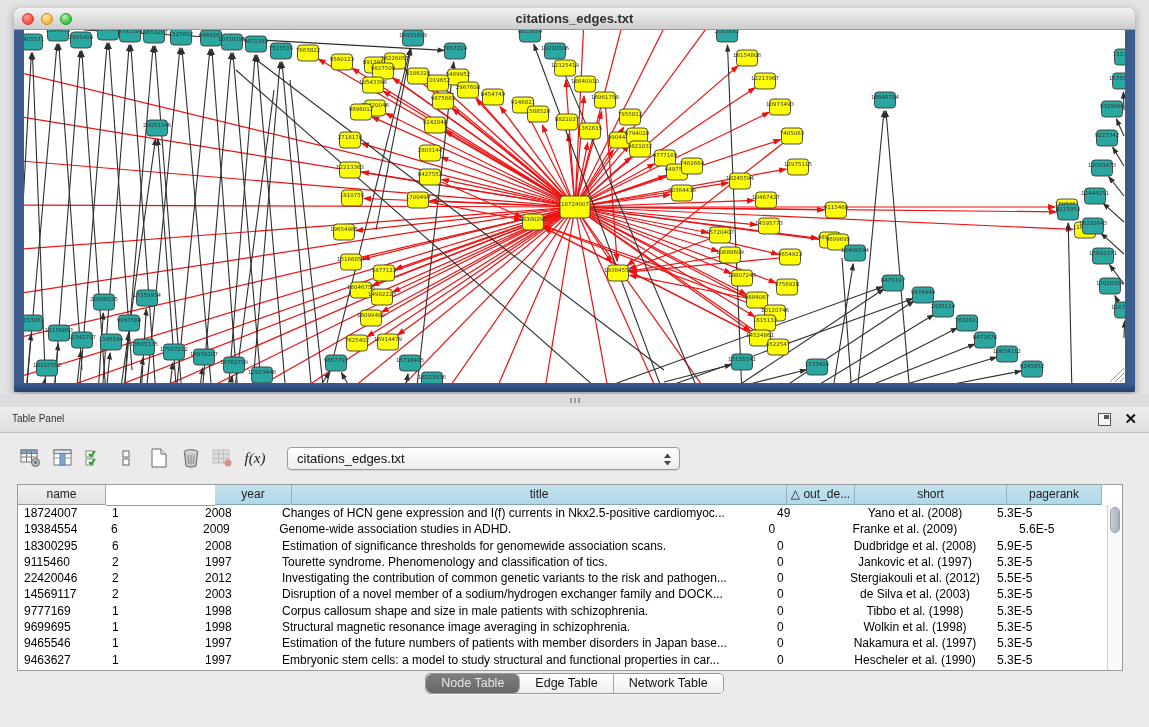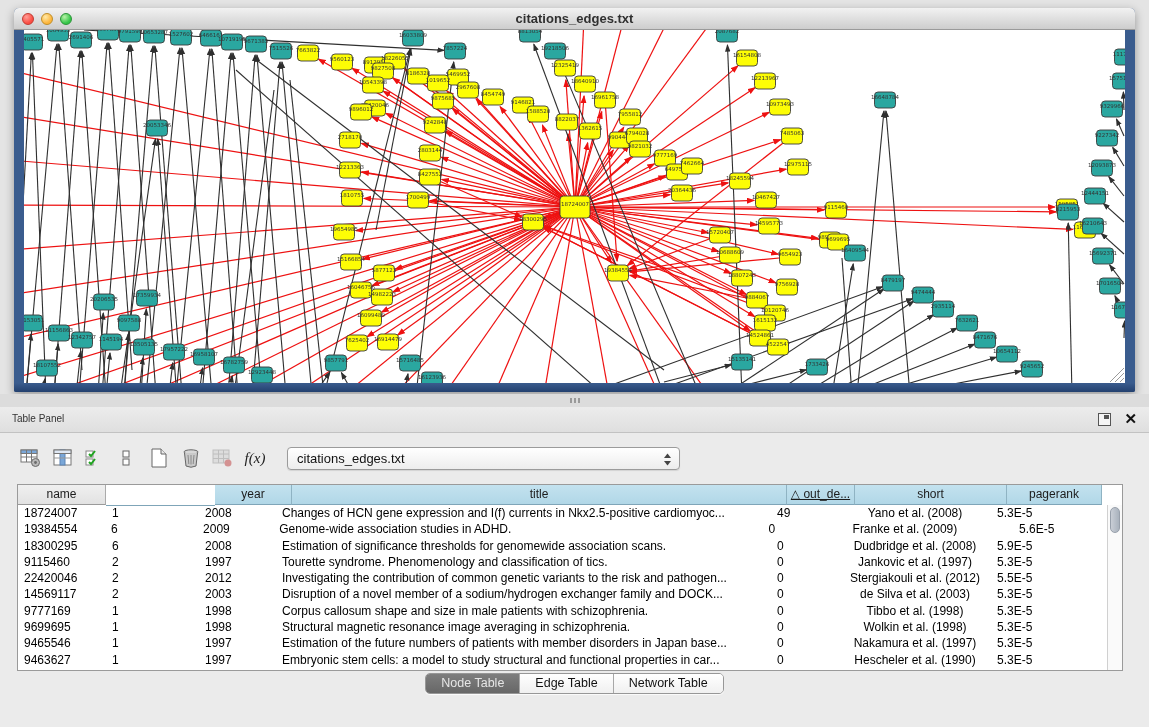--- a/index.html
+++ b/index.html
@@ -71,21 +71,21 @@
   .vthumb { position:absolute; left:2px; top:2px; width:10px; height:26px; border-radius:6px;
     background:linear-gradient(90deg,#c9ced6,#a9b2bd); border:1px solid #98a0ab; }
 
   
   .tabbar { position:absolute; left:0; top:240px; width:1149px; height:30px; display:flex; justify-content:center; }
   .segmented { display:flex; height:21px; border:1px solid #979797; border-radius:5px; overflow:hidden;
     box-shadow:0 1px 1px rgba(255,255,255,.8), inset 0 1px 0 rgba(255,255,255,.4); }
   .segment { font-size:12.5px; line-height:19px; padding:0 15px; background:linear-gradient(#ffffff,#f0f0f0);
     color:#111; border-right:1px solid #a8a8a8; }
   .segment:last-child { border-right:none; }
-  .segment.active { background:linear-gradient(#7e7e7e,#676767); color:#e6e6e6; }
+  .segment.active { background:linear-gradient(#7e7e7e,#676767); color:#e6e6e6;border-radius:6px; }
 
   
   .statusbar { position:absolute; left:0; top:703px; width:1149px; height:24px;
     background:linear-gradient(#e9e9e9,#dcdcdc); border-top:1px solid #c0c0c0; }
   .memory-label { position:absolute; right:36px; top:5px; font-size:11px; color:#222; }
   .memory-dot { position:absolute; right:14px; top:4px; width:14px; height:14px; border-radius:50%;
     background:radial-gradient(circle at 35% 30%, #9ce89c, #3cb93c 70%); border:1px solid #2e8b2e; }
 </style>
 </head>
 <body>
@@ -892,21 +892,21 @@
         </svg>
       </div>
     </div>
 
     <div class="data-table">
       <div class="thead" id="thead">
           <div class="th plain" style="width: 88px;">name</div>
           <div class="th" style="width: 109px; margin-top: 20px;">in_degree</div>
           <div class="th" style="width: 77px;">year</div>
           <div class="th" style="width: 495px;">title</div>
-          <div class="th" style="width: 68px; text-decoration: underline;">△ out_de...</div>
+          <div class="th" style="width: 68px;">△ out_de...</div>
           <div class="th" style="width: 152px;">short</div>
           <div class="th" style="width: 95px;">pagerank</div>
           <div class="th filler" style="flex: 1 1 0%;"></div>
         </div>
       <div class="tbody" id="tbody">
           <div class="tr">
             <div class="td" style="width: 88px;">18724007</div>
             <div class="td" style="width: 93px;">1</div>
             <div class="td" style="width: 77px;">2008</div>
             <div class="td" style="width: 495px;">Changes of HCN gene expression and I(f) currents in Nkx2.5-positive cardiomyoc...</div>

